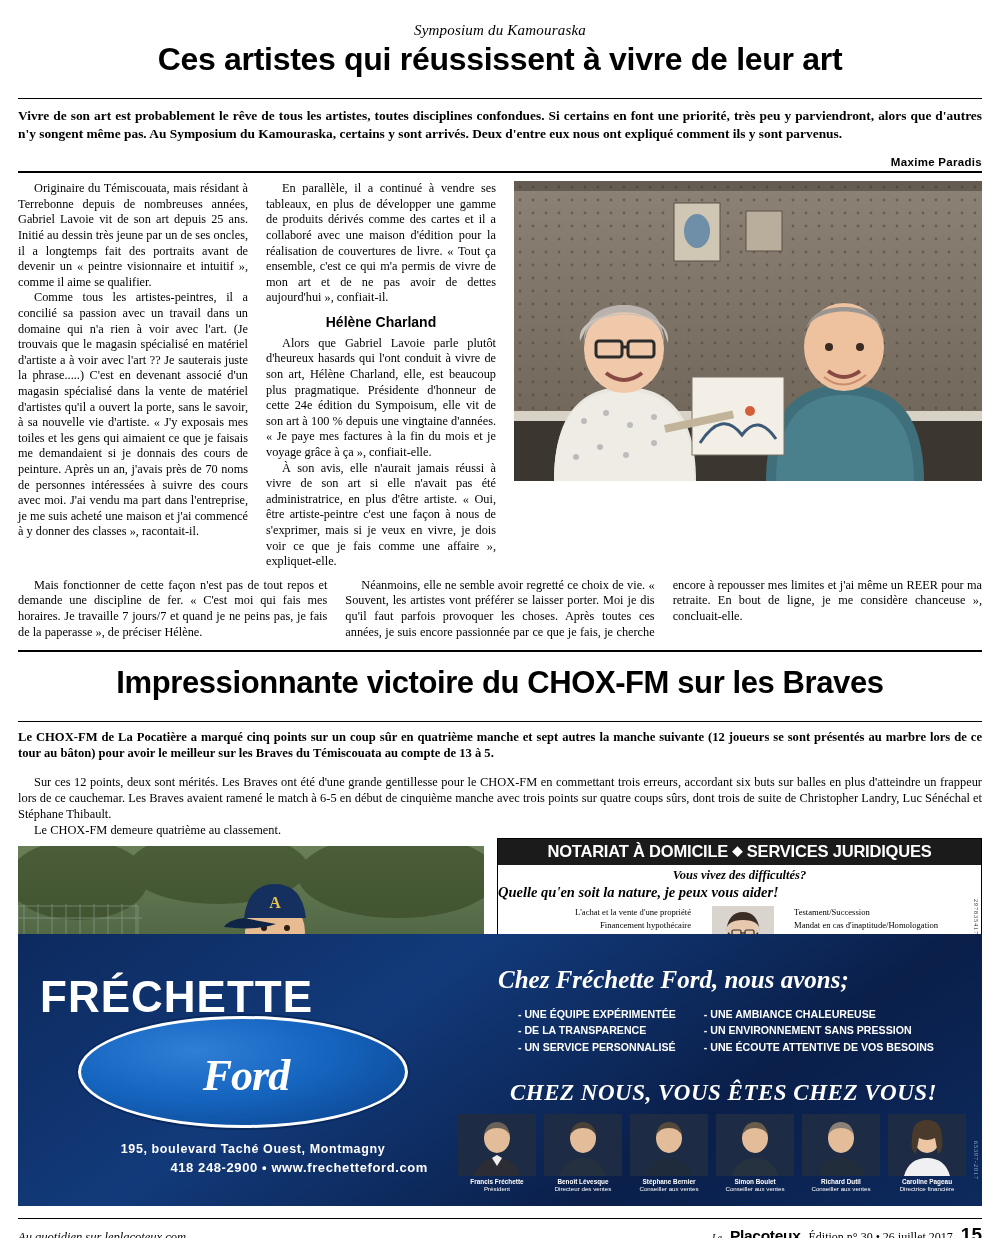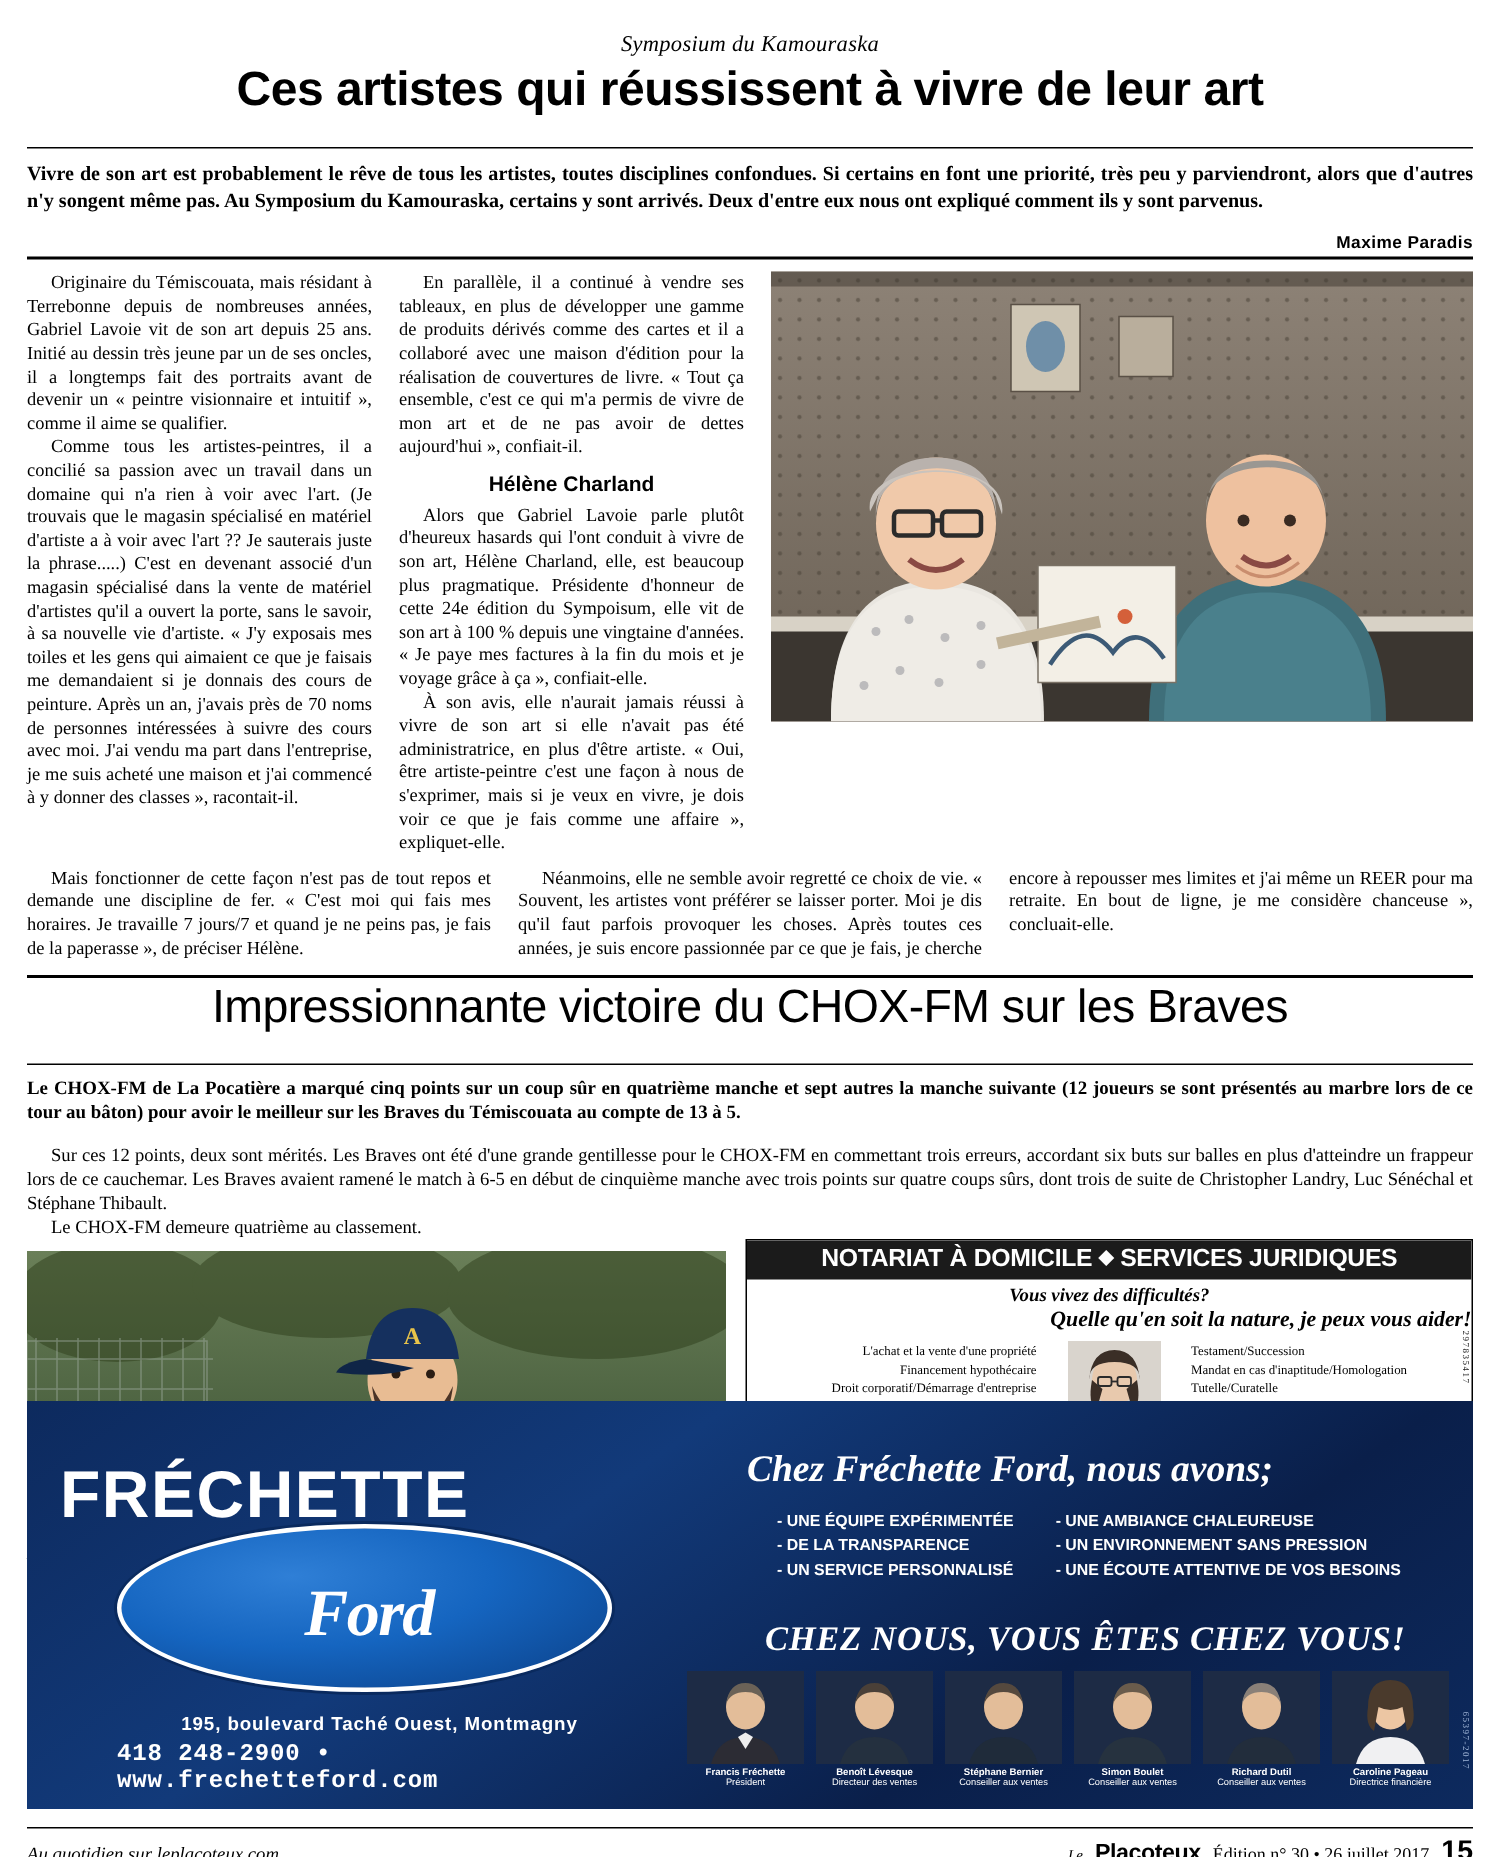--- a/index.html
+++ b/index.html
@@ -90,24 +90,24 @@
     hyphens:auto;
     margin-top:8px;
   }
   .cols3 p { margin:0; text-indent:16px; }
 
   
   .a2 { margin-top:10px; }
   .headline2 {
     text-align:center;
     font-family:"Liberation Sans", sans-serif;
-    font-weight:normal;
+    font-weight:bold;
     font-size:31px;
     line-height:1.05;
-    margin-top:3px;
+    margin-top:15px;
     letter-spacing:-0.4px;
   }
   .a2-lede {
     font-family:"Liberation Serif", serif;
     font-weight:bold;
     font-size:12.6px;
     line-height:1.3;
     text-align:justify;
     margin-top:7px;
   }
@@ -138,21 +138,21 @@
     font-family:"Liberation Sans", sans-serif;
     font-weight:bold; font-size:16.5px; padding:3px 0 4px;
     letter-spacing:-0.2px;
   }
   .notary-top .dia { color:#fff; font-size:13px; vertical-align:2px; }
   .notary-sub1 {
     text-align:center; font-family:"Liberation Serif", serif;
     font-weight:bold; font-style:italic; font-size:12.5px; margin-top:3px;
   }
   .notary-sub2 {
-    text-align:right; font-family:"Liberation Serif", serif;
+    text-align:left; font-family:"Liberation Serif", serif;
     font-weight:bold; font-style:italic; font-size:14.5px; margin-top:1px;
   }
   .notary-cols { display:flex; margin-top:5px; padding:0 4px; }
   .ncol { font-size:8.6px; line-height:1.42; }
   .ncol.left { width:193px; text-align:right; padding-right:4px;}
   .ncol.mid { width:95px; text-align:center; }
   .ncol.right { width:185px; text-align:left; padding-left:4px;}
   .portrait {
     width:62px;height:62px;margin:0 auto;overflow:hidden;background:#cfc8c0;
   }
@@ -197,22 +197,22 @@
     font-style:italic; font-weight:bold; font-size:44px;
     color:#fff; letter-spacing:-1px;
   }
   .ford-addr {
     position:absolute; left:60px; top:208px; width:350px;
     text-align:center; font-family:"Liberation Sans", sans-serif;
     font-weight:bold; font-size:12.5px; letter-spacing:.6px;
   }
   .ford-phone {
     position:absolute; left:60px; top:226px; width:350px;
-    text-align:left; font-family:Liberation Mono, monospace;
-    font-weight:bold; font-size:16px; letter-spacing:.6px;
+    text-align:right; font-family:Liberation Sans, sans-serif;
+    font-weight:bold; font-size:13px; letter-spacing:.6px;
   }
   .ford-head {
     position:absolute; left:480px; top:32px;
     font-family:"Liberation Serif", serif;
     font-weight:bold; font-style:italic; font-size:25px; color:#fff;
   }
   .ford-lists { position:absolute; left:500px; top:72px; display:flex; gap:28px; }
   .ford-lists ul { list-style:none; margin:0; padding:0; }
   .ford-lists li {
     font-family:"Liberation Sans", sans-serif;

